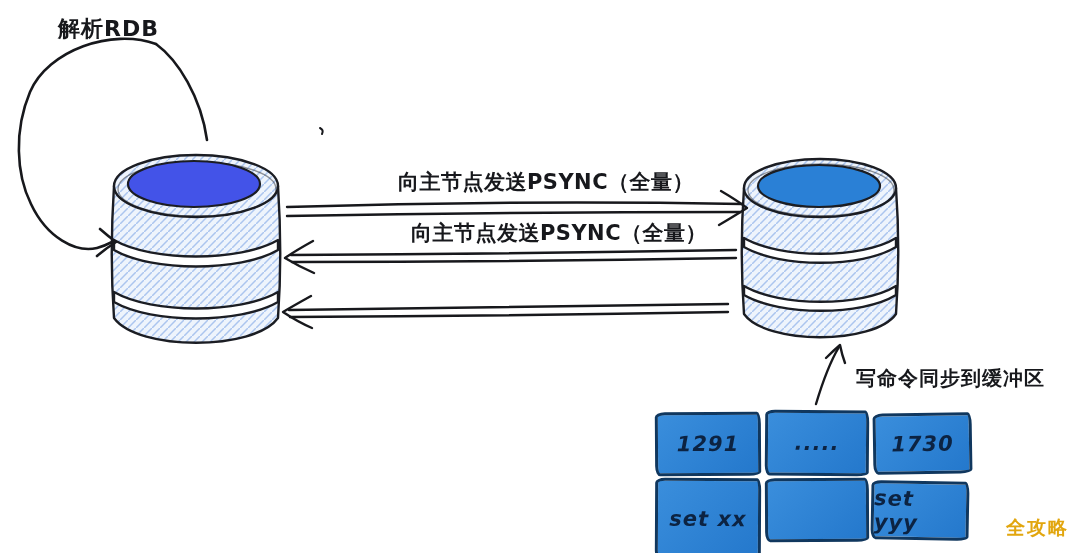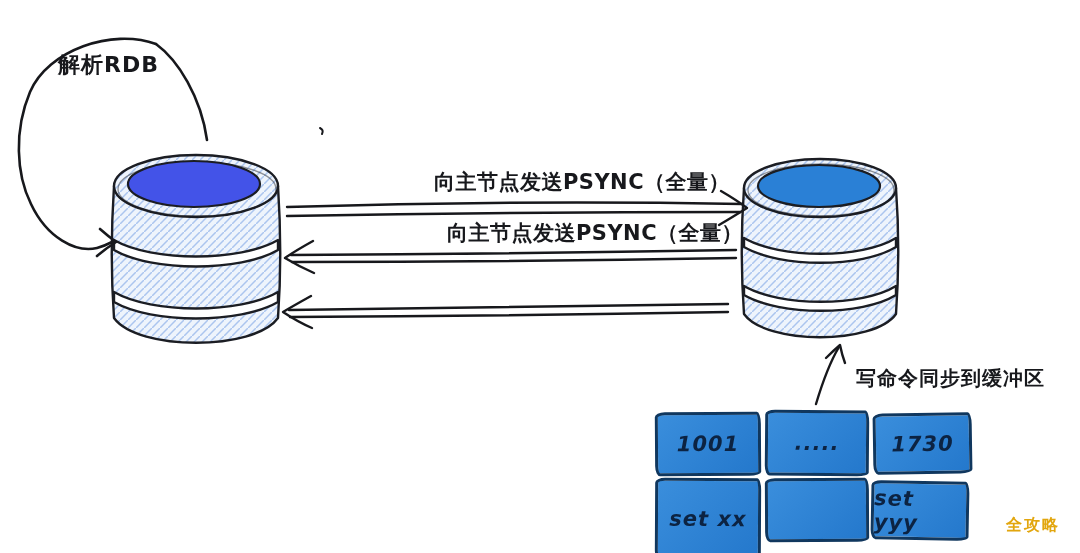--- a/index.html
+++ b/index.html
@@ -12,22 +12,22 @@
     overflow: hidden;
     font-family: "DejaVu Sans", "Liberation Sans", sans-serif;
   }
   .stage svg { position: absolute; left: 0; top: 0; }
   .hand {
     position: absolute;
     color: #17181c;
     font-weight: bold;
     white-space: nowrap;
   }
-  .parse-label { left: 58px; top: 14px; font-size: 22px; letter-spacing: 1px; margin-top: 36px; }
-  .msg { transform: translateX(-50%); font-size: 21px; letter-spacing: 0.5px; margin-left: 36px; }
+  .parse-label { left: 58px; top: 14px; font-size: 22px; letter-spacing: 1px; }
+  .msg { transform: translateX(-50%); font-size: 21px; letter-spacing: 0.5px; }
   .msg1 { left: 546px; top: 168px; }
   .msg2 { left: 559px; top: 219px; }
   .msg3 { left: 566px; top: 266px; }
   .note { left: 856px; top: 365px; font-size: 20px; letter-spacing: 1px; }
   .cell {
     position: absolute;
     display: flex;
     align-items: center;
     justify-content: center;
     background: linear-gradient(135deg, #3a8edc 0%, #2478cc 100%);
@@ -43,21 +43,21 @@
   .cell1 { left: 765px; top: 410px; width: 104px; height: 66px; transform: rotate(0.5deg); }
   .cell2 { left: 873px; top: 413px; width: 99px;  height: 61px; transform: rotate(-0.9deg); }
   .cell3 { left: 655px; top: 478px; width: 106px; height: 82px; transform: rotate(0.3deg); }
   .cell4 { left: 765px; top: 478px; width: 104px; height: 64px; transform: rotate(-0.3deg); }
   .cell5 { left: 871px; top: 481px; width: 98px;  height: 59px; transform: rotate(1.1deg); }
   .watermark {
     position: absolute;
     left: 1006px; top: 515px;
     color: #e2a60e;
     font-weight: bold;
-    font-size: 16px;
+    font-size: 19px;
     letter-spacing: 2px;
   }
 </style>
 </head>
 <body>
 
 <div class="stage">
 
   <svg width="1080" height="553" viewBox="0 0 1080 553">
     <defs>
@@ -118,21 +118,21 @@
   </svg>
 
   <div class="hand parse-label">解析RDB</div>
 
   <div class="hand msg msg1">向主节点发送PSYNC（全量）</div>
   <div class="hand msg msg2">向主节点发送PSYNC（全量）</div>
 
   <div class="hand note">写命令同步到缓冲区</div>
 
   <div class="cell cell0">
-    <span>1001</span>
+    <span>1291</span>
   </div>
   <div class="cell cell1">
     <span>.....</span>
   </div>
   <div class="cell cell2">
     <span>1730</span>
   </div>
   <div class="cell cell3">
     <span>set xx</span>
   </div>

